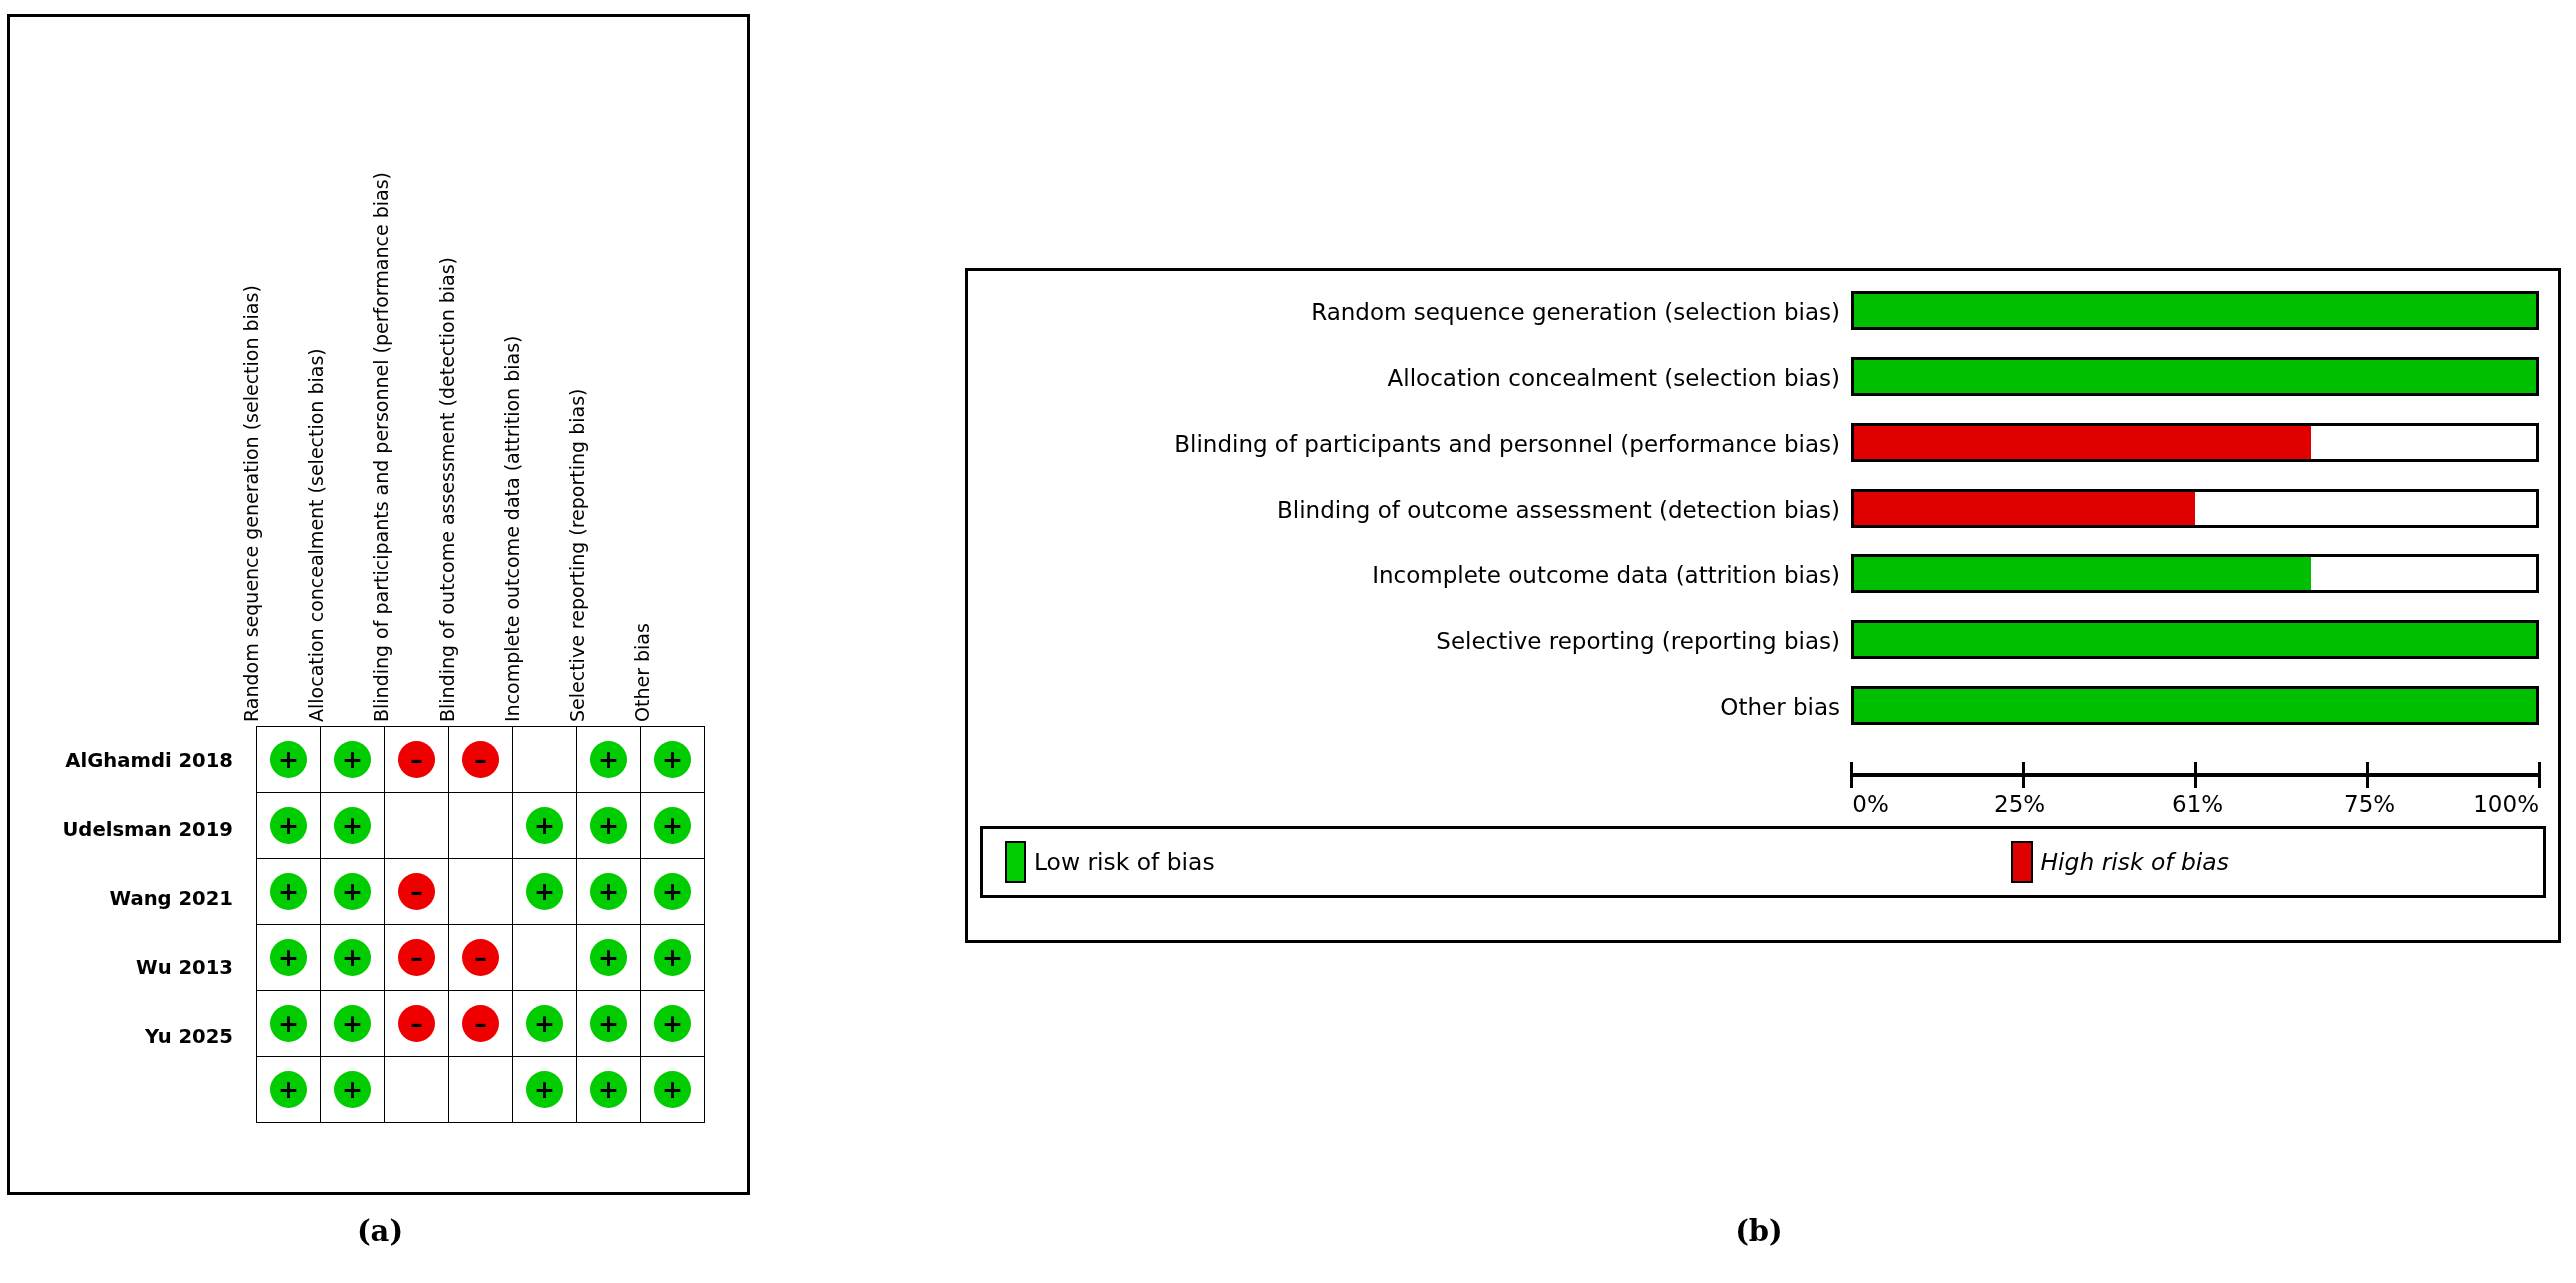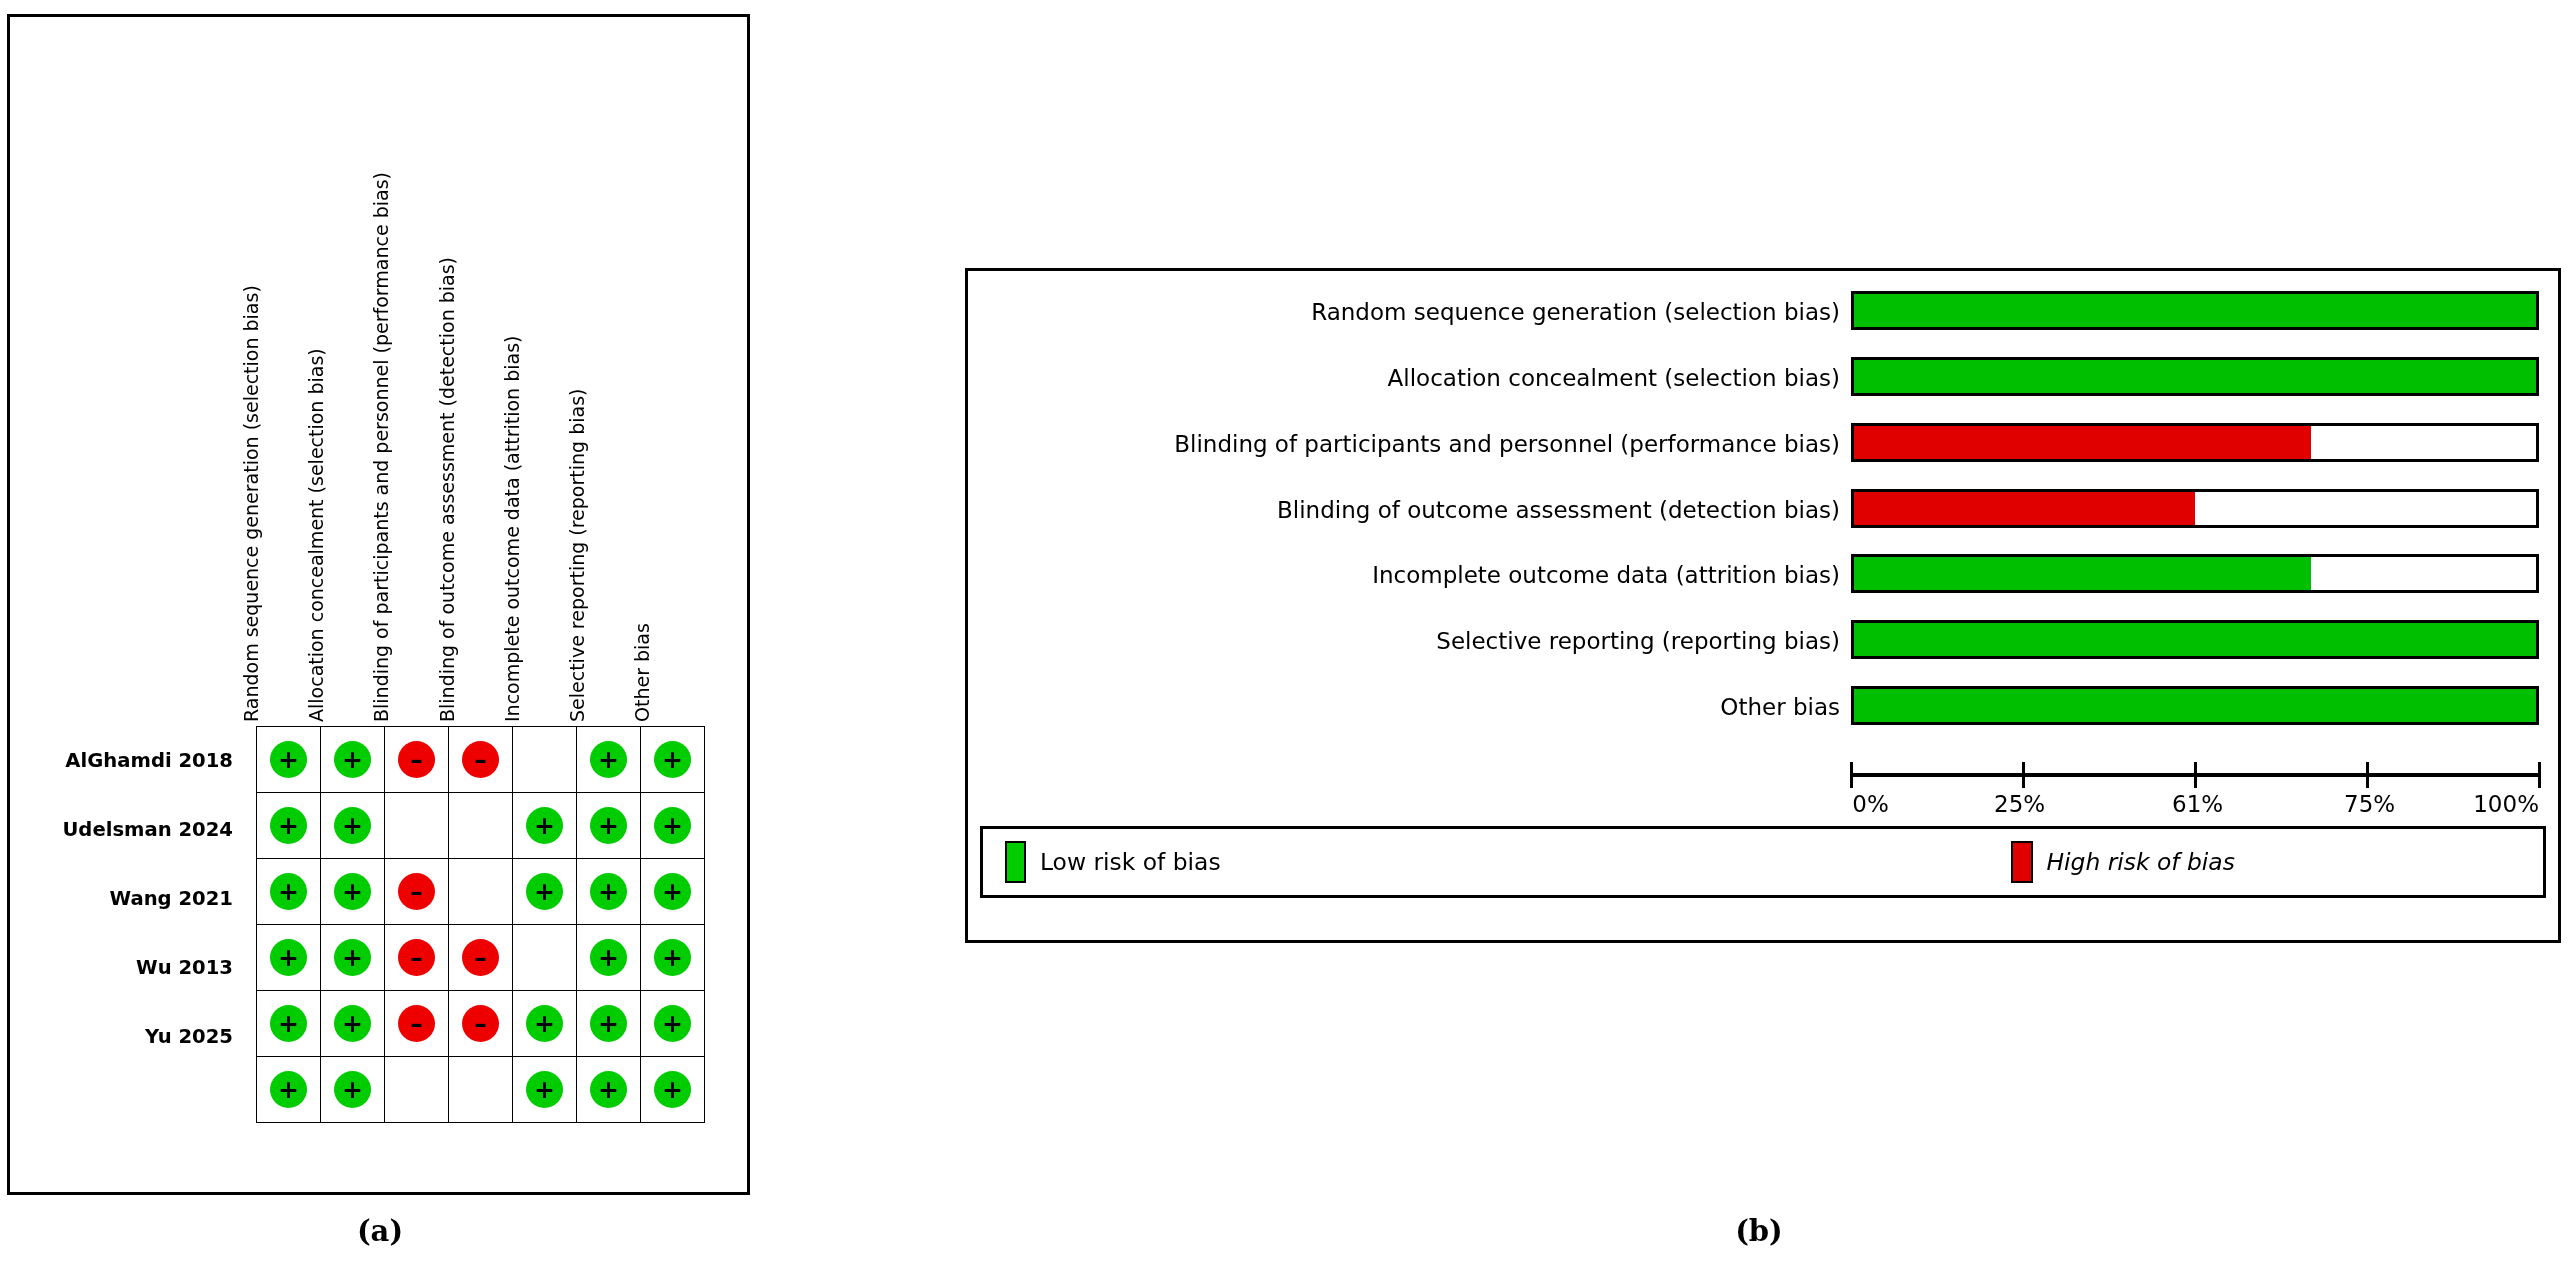--- a/index.html
+++ b/index.html
@@ -202,21 +202,21 @@
   .legend-swatch {
     width: 21.5px;
     height: 42px;
     border: 2.5px solid #000;
     box-sizing: border-box;
   }
   .legend-swatch.low  { background: #00CC00; }
   .legend-swatch.high { background: #E00000; }
   .legend-label {
     font-size: 23.4px;
-    margin-left: 14px;
+    margin-left: 8px;
     white-space: nowrap;
   }
 
   
   .panel-caption {
     position: absolute;
     font-family: "DejaVu Serif", serif;
     font-weight: bold;
     font-size: 29px;
     text-align: center;
@@ -234,21 +234,21 @@
     <div class="rob-col-head" style="left:70px;">Allocation concealment (selection bias)</div>
     <div class="rob-col-head" style="left:135px;">Blinding of participants and personnel (performance bias)</div>
     <div class="rob-col-head" style="left:201px;">Blinding of outcome assessment (detection bias)</div>
     <div class="rob-col-head" style="left:266px;">Incomplete outcome data (attrition bias)</div>
     <div class="rob-col-head" style="left:331px;">Selective reporting (reporting bias)</div>
     <div class="rob-col-head" style="left:396px;">Other bias</div>
   </div>
 
   <div id="rob-rowlabels">
     <div class="rob-rowlabel">AlGhamdi 2018</div>
-    <div class="rob-rowlabel">Udelsman 2024</div>
+    <div class="rob-rowlabel">Udelsman 2019</div>
     <div class="rob-rowlabel">Wang 2021</div>
     <div class="rob-rowlabel">Wu 2013</div>
     <div class="rob-rowlabel">Yu 2025</div>
   </div>
 
   <table id="rob-matrix">
     <tbody id="rob-matrix-body">
         <tr>
           <td><span class="judge low">+</span></td>
           <td><span class="judge low">+</span></td>

